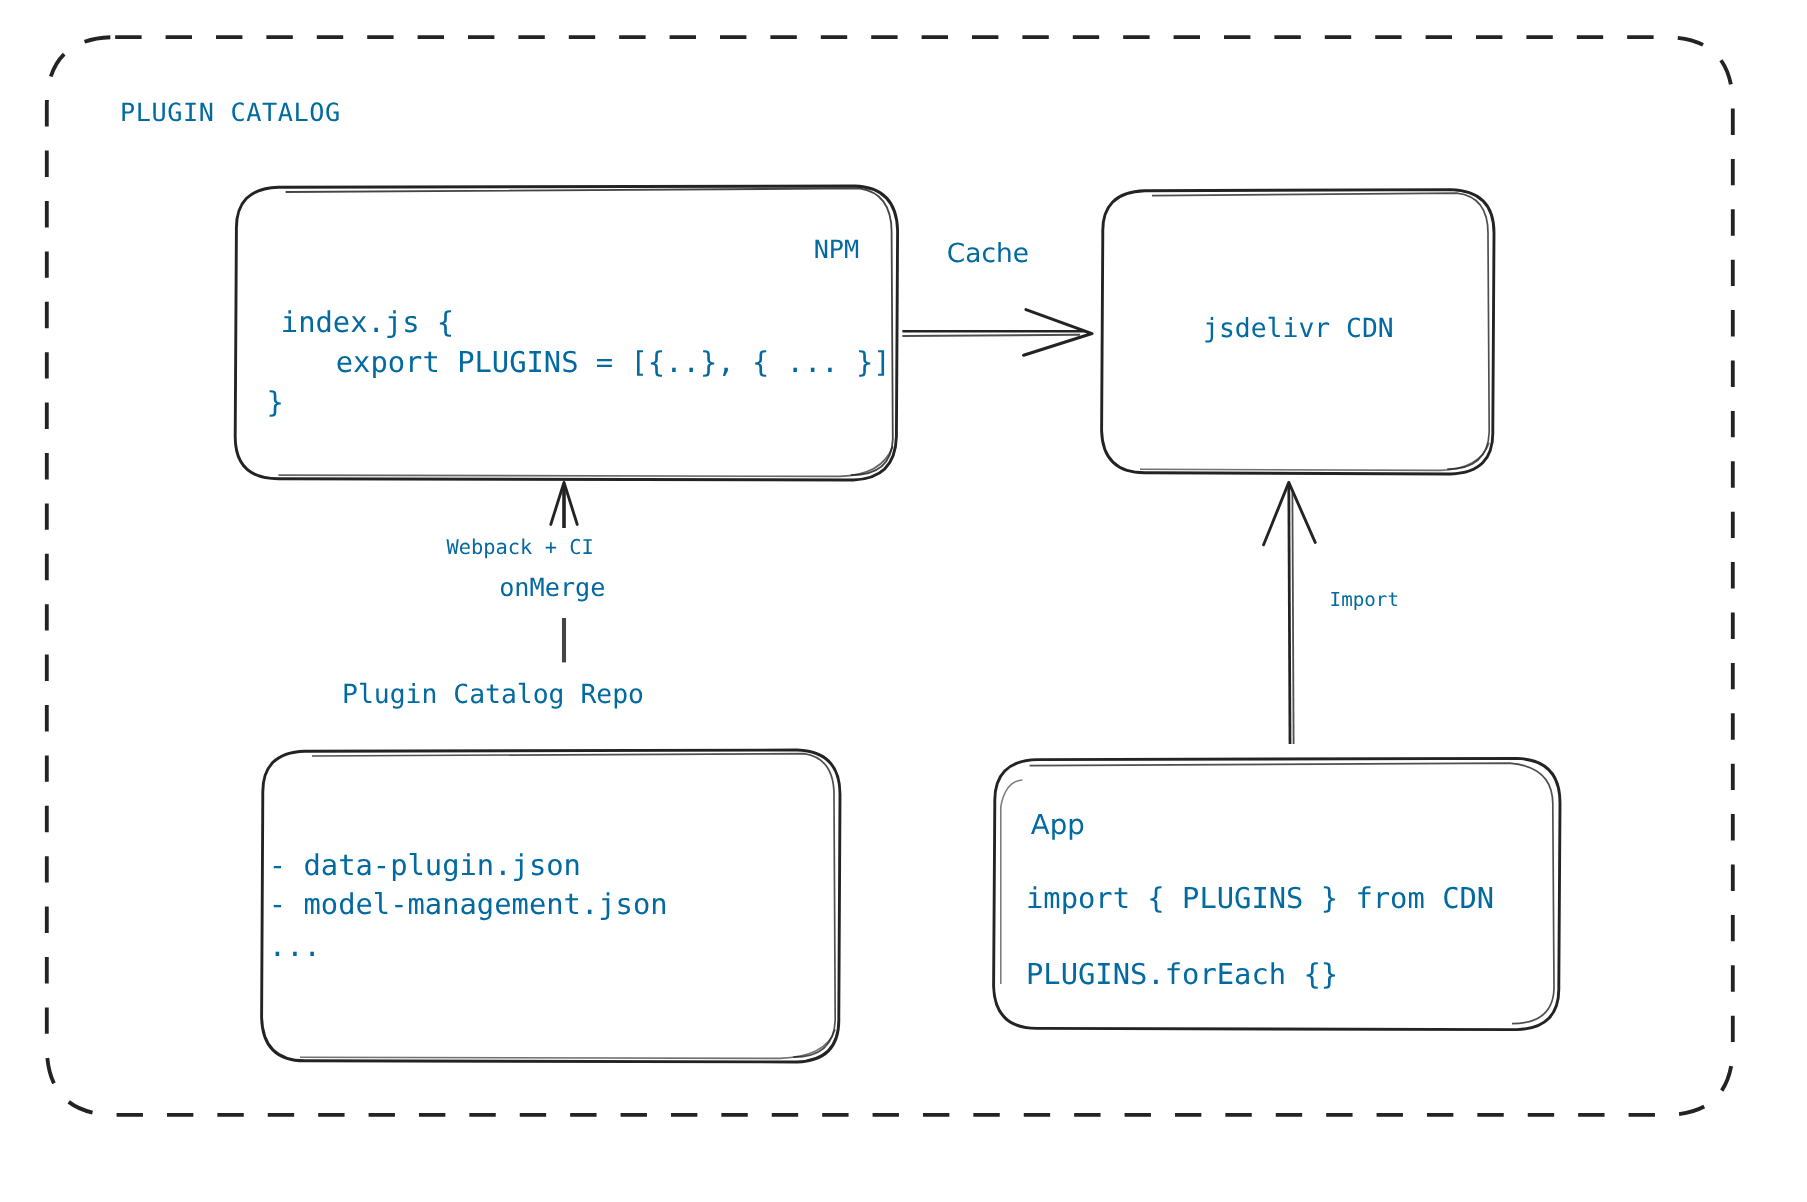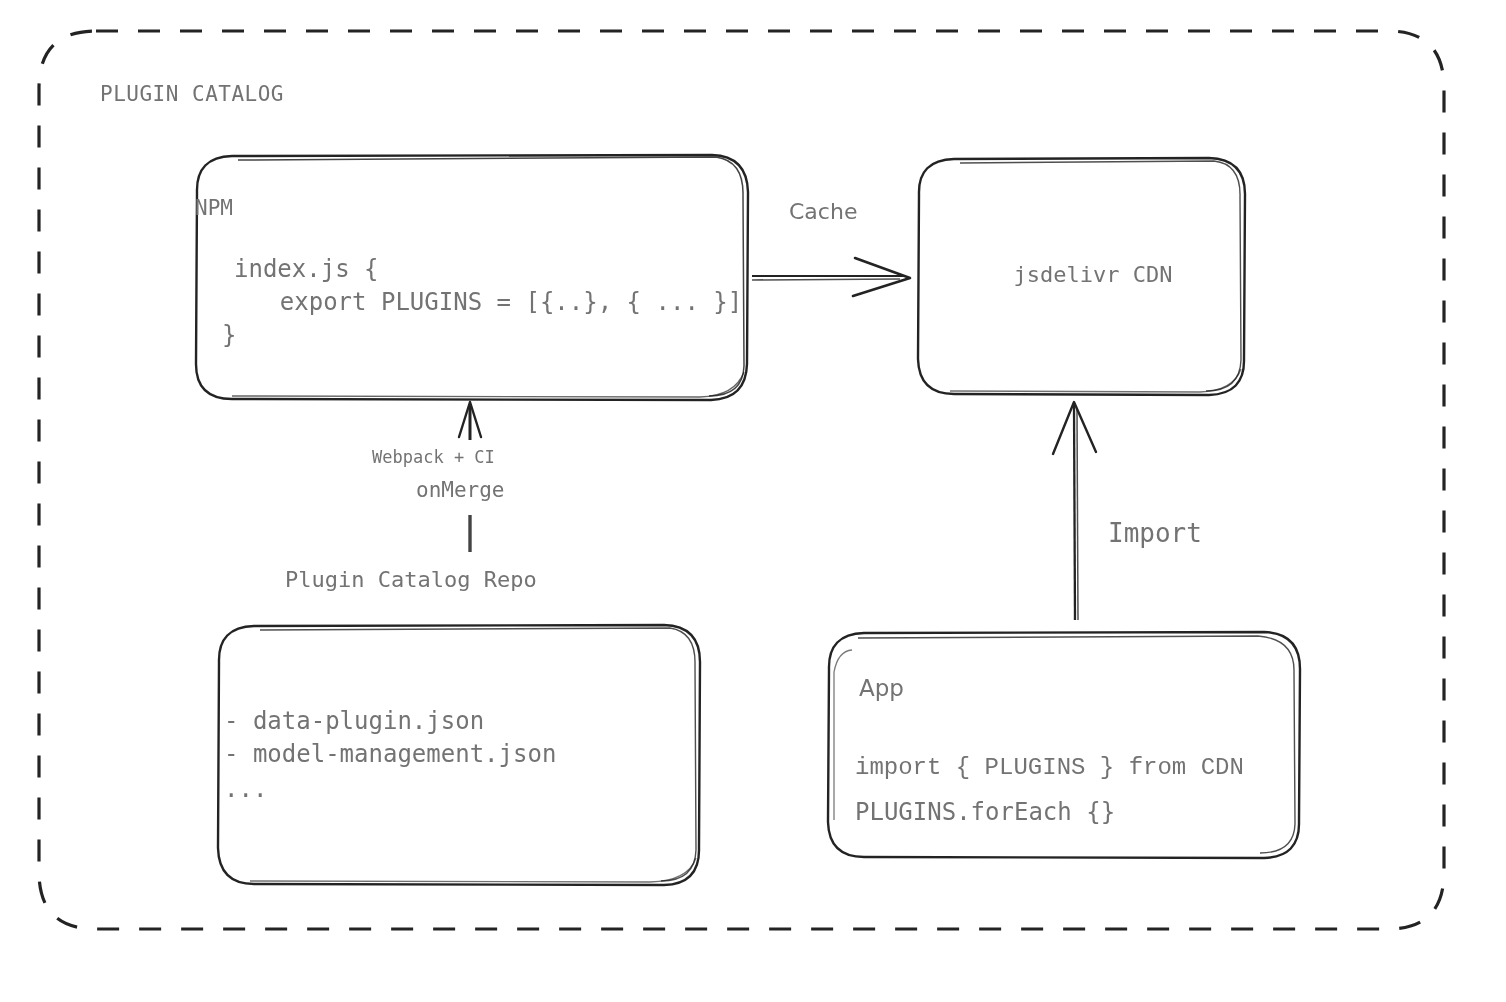--- a/index.html
+++ b/index.html
@@ -20,60 +20,59 @@
     position: absolute;
     left: 0;
     top: 0;
     width: 1506px;
     height: 1002px;
     pointer-events: none;
   }
   .txt {
     position: absolute;
     white-space: pre;
-    color: #737373;
+    color: #0369a1;
   }
   .mono {
     font-family: "DejaVu Sans Mono", monospace;
   }
   .sans {
     font-family: "DejaVu Sans", sans-serif;
     text-align: center;
   }
 
   
   #catalog-title {
     left: 100px;
     top: 82px;
     font-size: 21px;
     letter-spacing: 0.5px;
   }
   #npm-title {
     left: 195px;
     top: 196px;
     width: 521px;
-    text-align: left;
+    text-align: right;
     font-size: 21px;
   }
   .npm-code {
     left: 222px;
     font-size: 24px;
     line-height: 34px;
   }
   #npm-code-0 { top: 252px; margin-left: 12px; }
   #npm-code-1 { top: 285px; }
   #npm-code-2 { top: 318px; }
 
   #cdn-title {
     left: 918px;
     top: 262px;
     width: 328px;
     text-align: center;
     font-size: 22px;
-    padding-left: 11px;
   }
 
   #cache-label {
     left: 789px;
     top: 199px;
     font-size: 22px;
   }
   #webpack-label-0 {
     left: 372px;
     top: 447px;
@@ -84,42 +83,42 @@
     top: 478px;
     font-size: 21px;
   }
   #repo-caption {
     left: 285px;
     top: 567px;
     font-size: 22px;
   }
   #import-label {
     left: 1108px;
-    top: 518px;
-    font-size: 26px;
+    top: 490px;
+    font-size: 16px;
   }
 
   .repo-line {
     left: 224px;
     font-size: 24px;
   }
   #repo-line-0 { top: 707px; }
   #repo-line-1 { top: 740px; }
   #repo-line-2 { top: 775px; }
 
   #app-title {
     left: 859px;
     top: 675px;
     font-size: 23px;
   }
   .app-line {
     left: 855px;
     font-size: 24px;
   }
-  #app-line-0 { top: 754px; font-family: Liberation Mono, monospace; }
+  #app-line-0 { top: 735px; }
   #app-line-1 { top: 798px; }
 </style>
 </head>
 <body>
 
 <div id="stage">
 
   <svg class="svg-layer" viewBox="0 0 1506 1002" xmlns="http://www.w3.org/2000/svg">
     <defs></defs>
 

